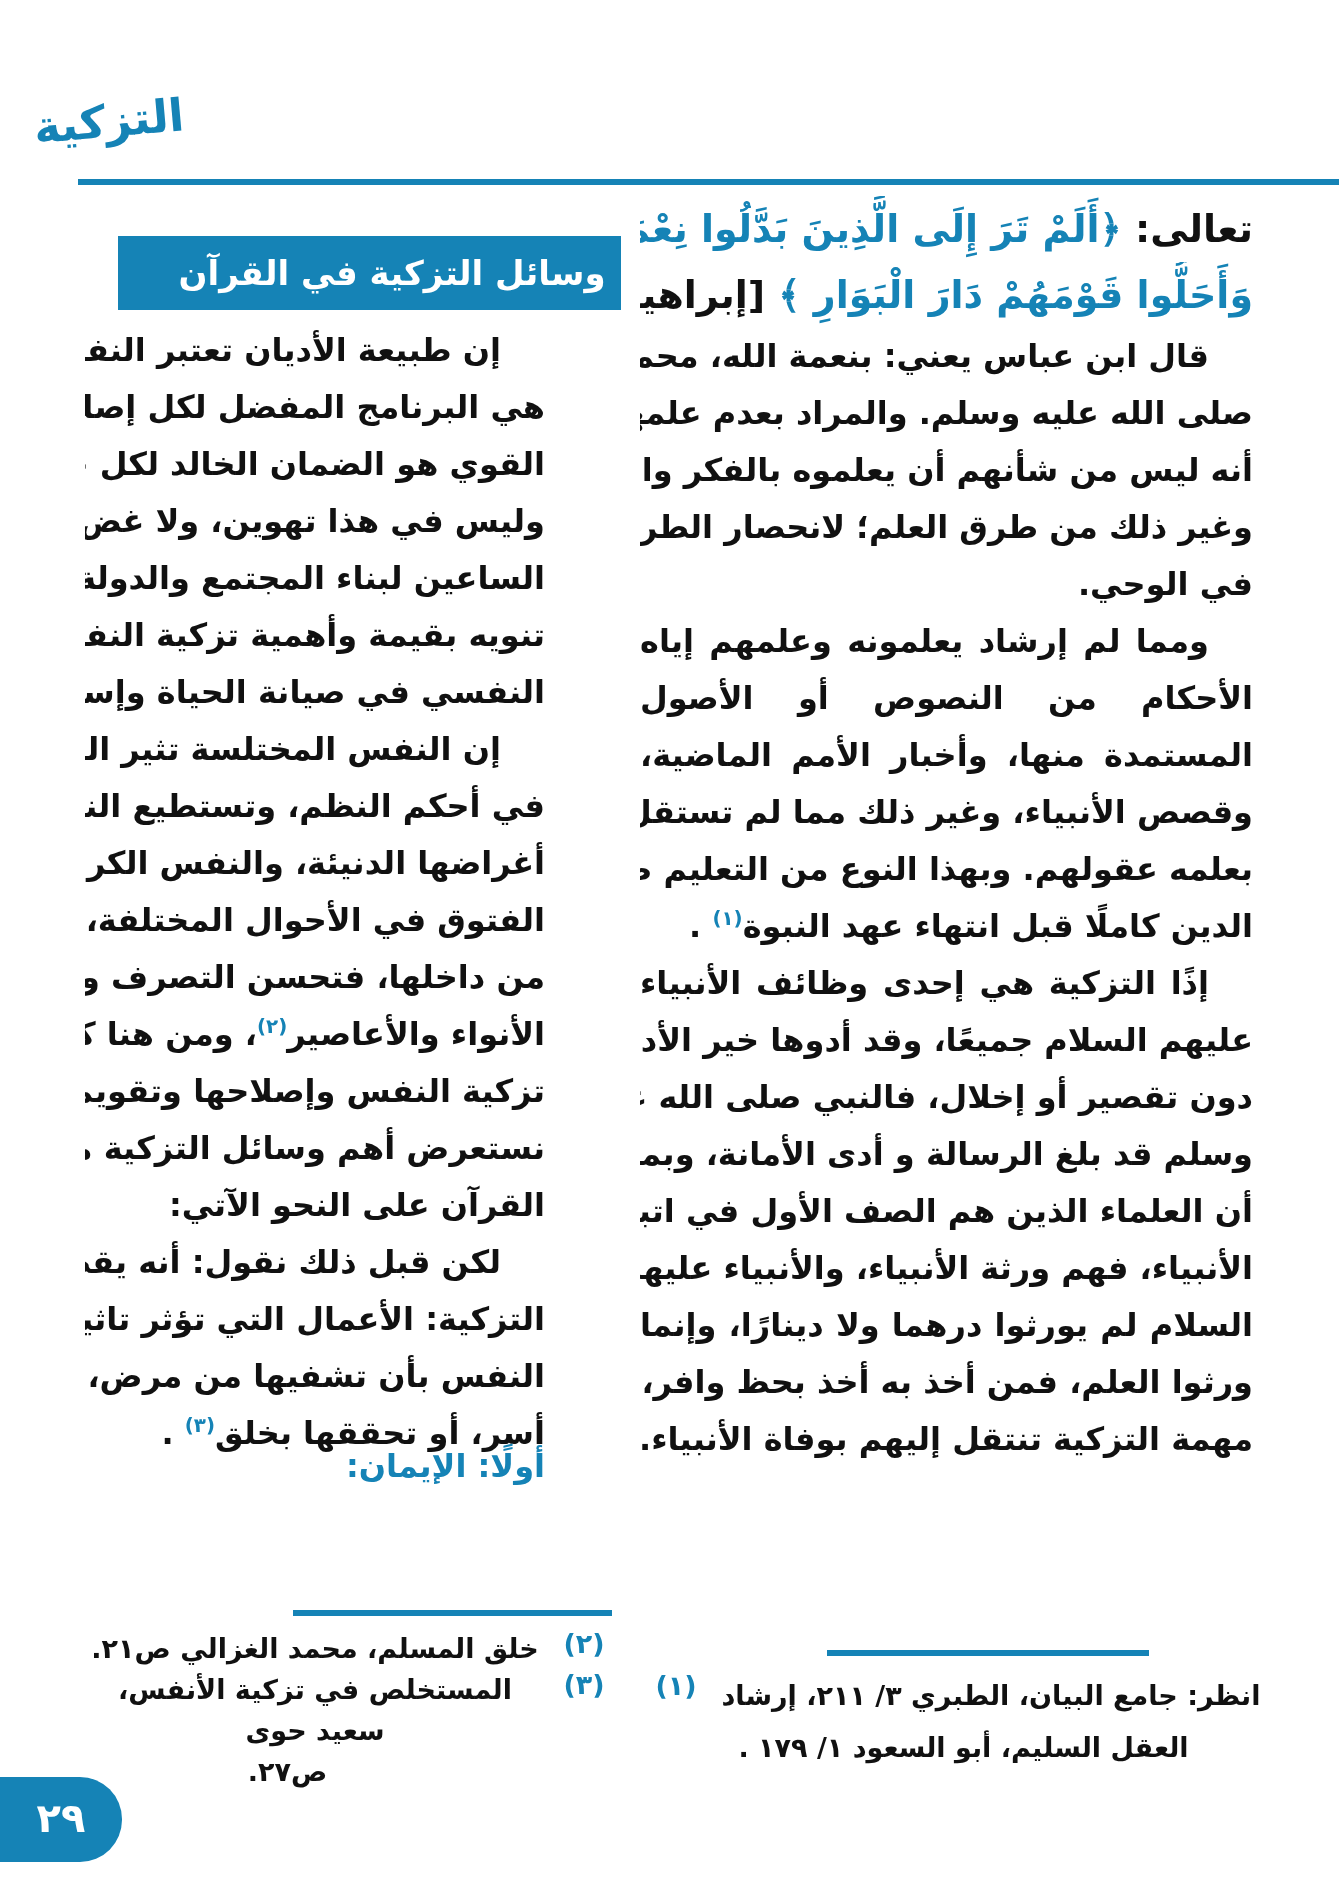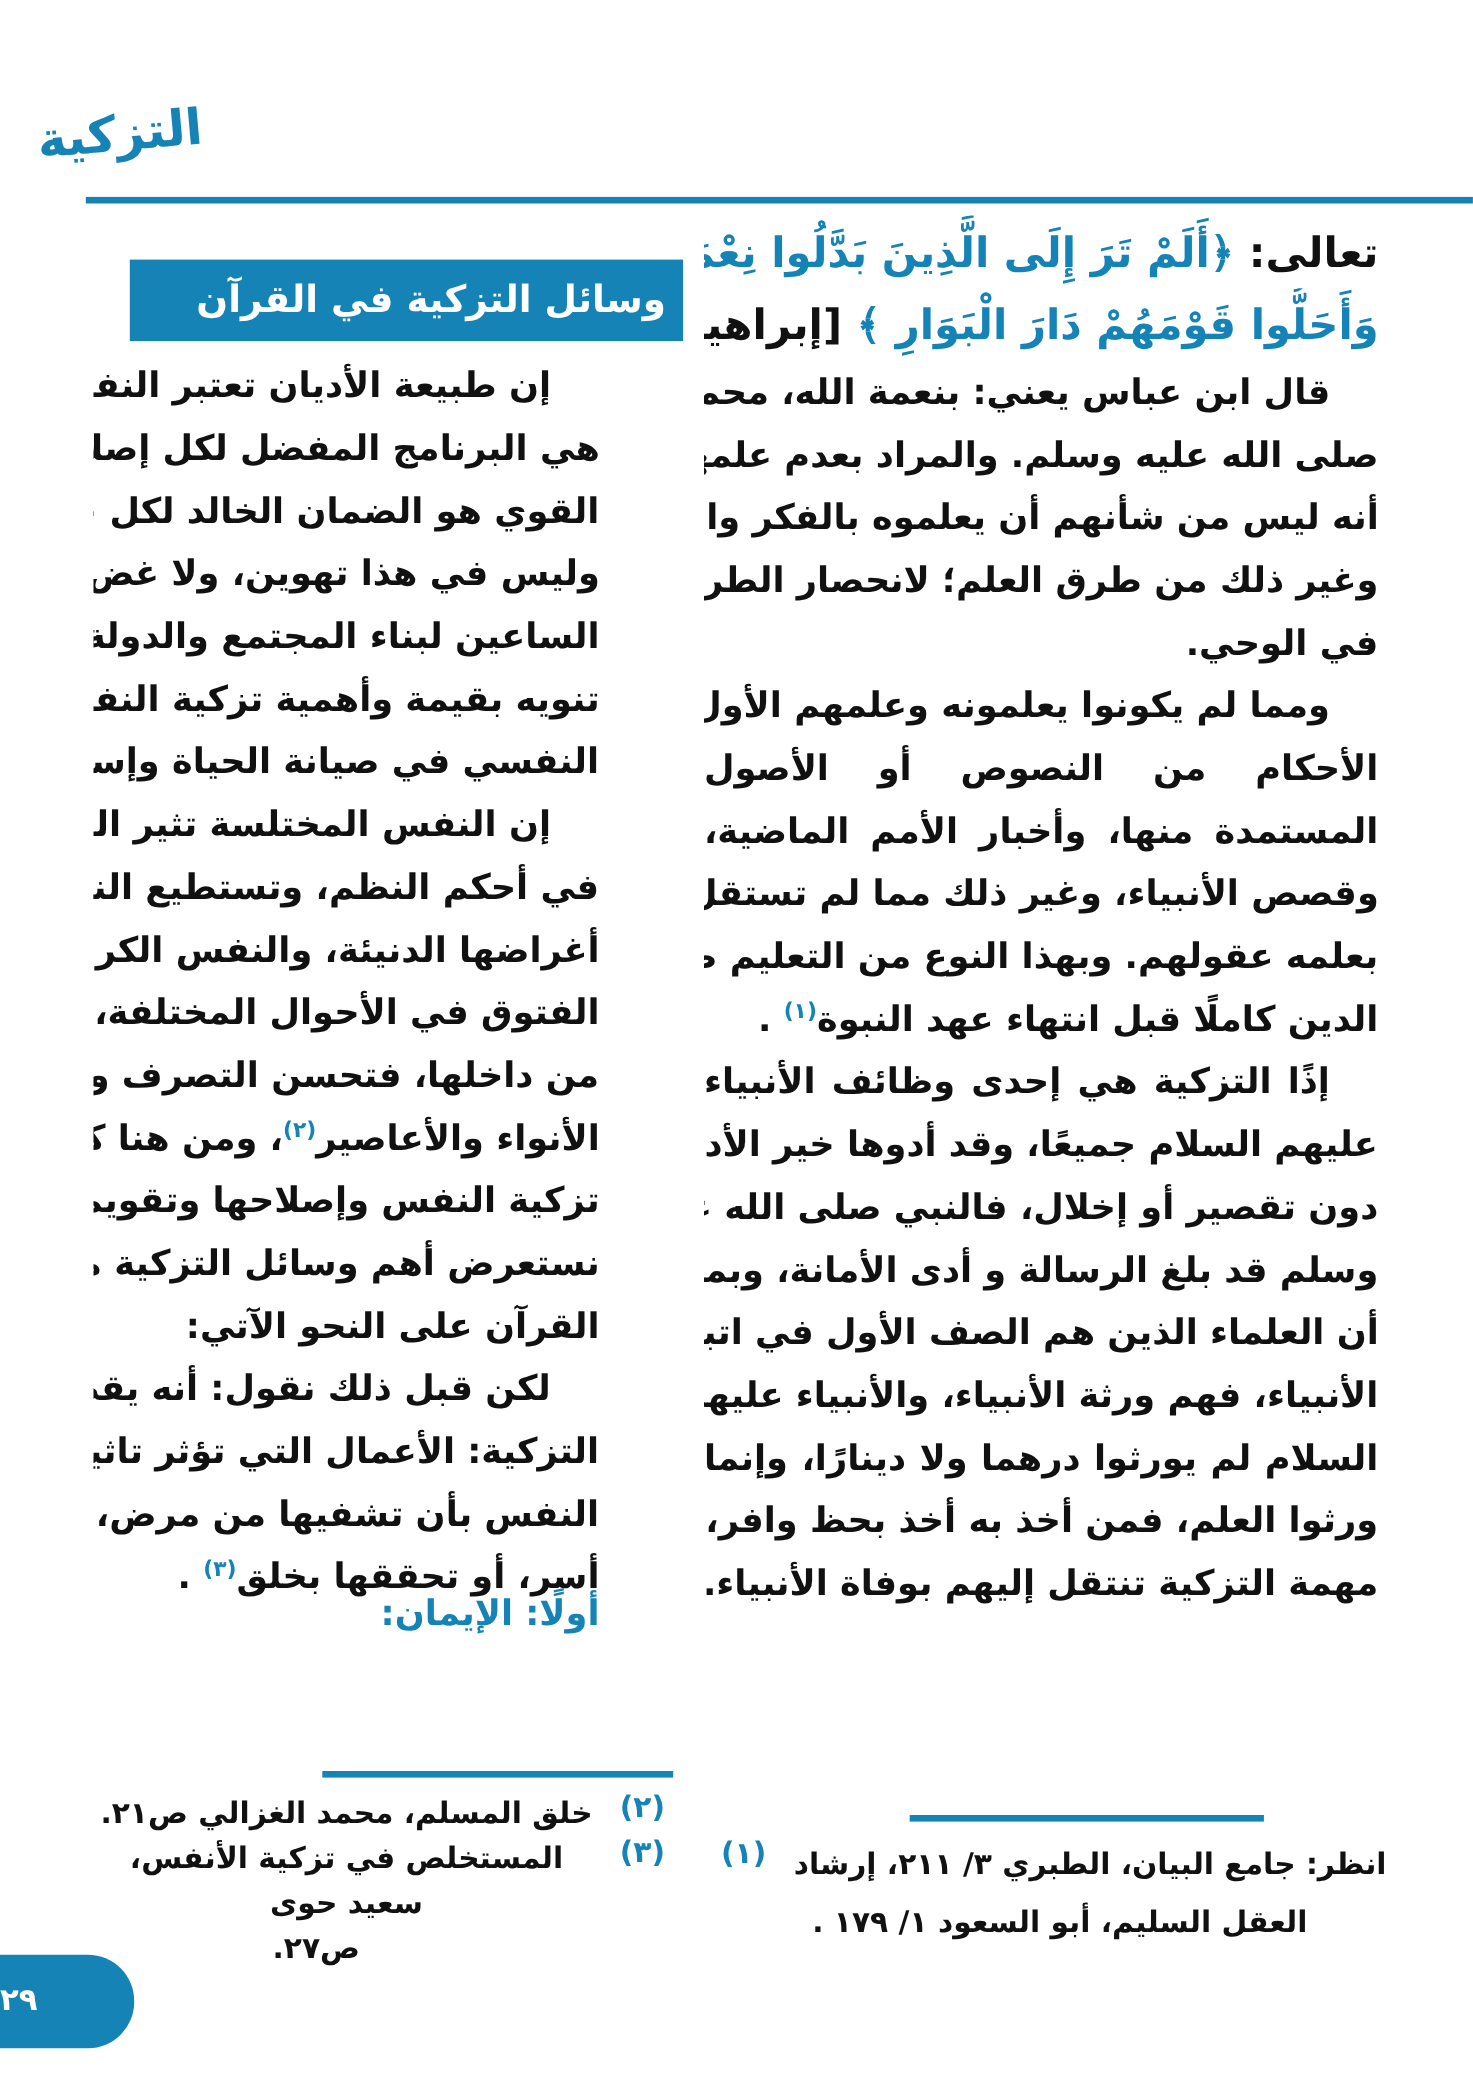--- a/index.html
+++ b/index.html
@@ -44,22 +44,22 @@
   .fn-marker{color:var(--accent);}
   .fn-line{text-align:center;line-height:41px;}
   .fn-right .fn-line{line-height:52px;}
   .fn-cont{padding-left:0;padding-right:55px;}
   .fn-sep{position:absolute;height:6px;background:var(--accent);}
   #sep-left{left:293px;top:1610px;width:319px;}
   #sep-right{left:827px;top:1650px;width:322px;}
   
   .footer-tab{position:absolute;left:0;top:1777px;width:122px;height:85px;background:var(--accent);
         border-radius:0 42px 42px 0;}
-  .footer-tab span{display:block;width:100%;height:100%;line-height:82px;text-align:left;
-        color:#fff;font-size:28px;font-weight:bold;}
+  .footer-tab span{display:block;width:100%;height:100%;line-height:82px;text-align:center;
+        color:#fff;font-size:40px;font-weight:bold;}
   .website{position:absolute;left:152px;top:1795px;direction:ltr;font-size:35px;color:var(--accent);
         letter-spacing:1px;}
 </style>
 </head>
 <body>
 
 <div class="page">
 
   <div class="logo">التزكية</div>
   <div class="top-rule"></div>
@@ -69,21 +69,21 @@
   </div>
 
   <div class="col col-right">
       <div class="tline verse"><span>تعالى: </span><span class="accent">﴿أَلَمْ تَرَ إِلَى الَّذِينَ بَدَّلُوا نِعْمَتَ اللهِ كُفْرًا</span></div>
       <div class="tline verse last"><span class="accent">وَأَحَلُّوا قَوْمَهُمْ دَارَ الْبَوَارِ ﴾ </span><span>[إبراهيم: ٢٨].</span></div>
       <div class="tline indent"><span>قال ابن عباس يعني: بنعمة الله، محمدًا</span></div>
       <div class="tline"><span>صلى الله عليه وسلم. والمراد بعدم علمهم:</span></div>
       <div class="tline"><span>أنه ليس من شأنهم أن يعلموه بالفكر والنظر</span></div>
       <div class="tline"><span>وغير ذلك من طرق العلم؛ لانحصار الطريق</span></div>
       <div class="tline last"><span>في الوحي.</span></div>
-      <div class="tline indent"><span>ومما لم يكونوا يعلمونه وعلمهم الأول</span></div>
+      <div class="tline indent"><span>ومما لم إرشاد يعلمونه وعلمهم إياه</span></div>
       <div class="tline"><span>الأحكام من النصوص أو الأصول</span></div>
       <div class="tline"><span>المستمدة منها، وأخبار الأمم الماضية،</span></div>
       <div class="tline"><span>وقصص الأنبياء، وغير ذلك مما لم تستقل</span></div>
       <div class="tline"><span>بعلمه عقولهم. وبهذا النوع من التعليم صار</span></div>
       <div class="tline last"><span>الدين كاملًا قبل انتهاء عهد النبوة</span><span class="fnref">(١)</span><span> .</span></div>
       <div class="tline indent"><span>إذًا التزكية هي إحدى وظائف الأنبياء</span></div>
       <div class="tline"><span>عليهم السلام جميعًا، وقد أدوها خير الأداء</span></div>
       <div class="tline"><span>دون تقصير أو إخلال، فالنبي صلى الله عليه</span></div>
       <div class="tline"><span>وسلم قد بلغ الرسالة و أدى الأمانة، وبما</span></div>
       <div class="tline"><span>أن العلماء الذين هم الصف الأول في اتباع</span></div>

